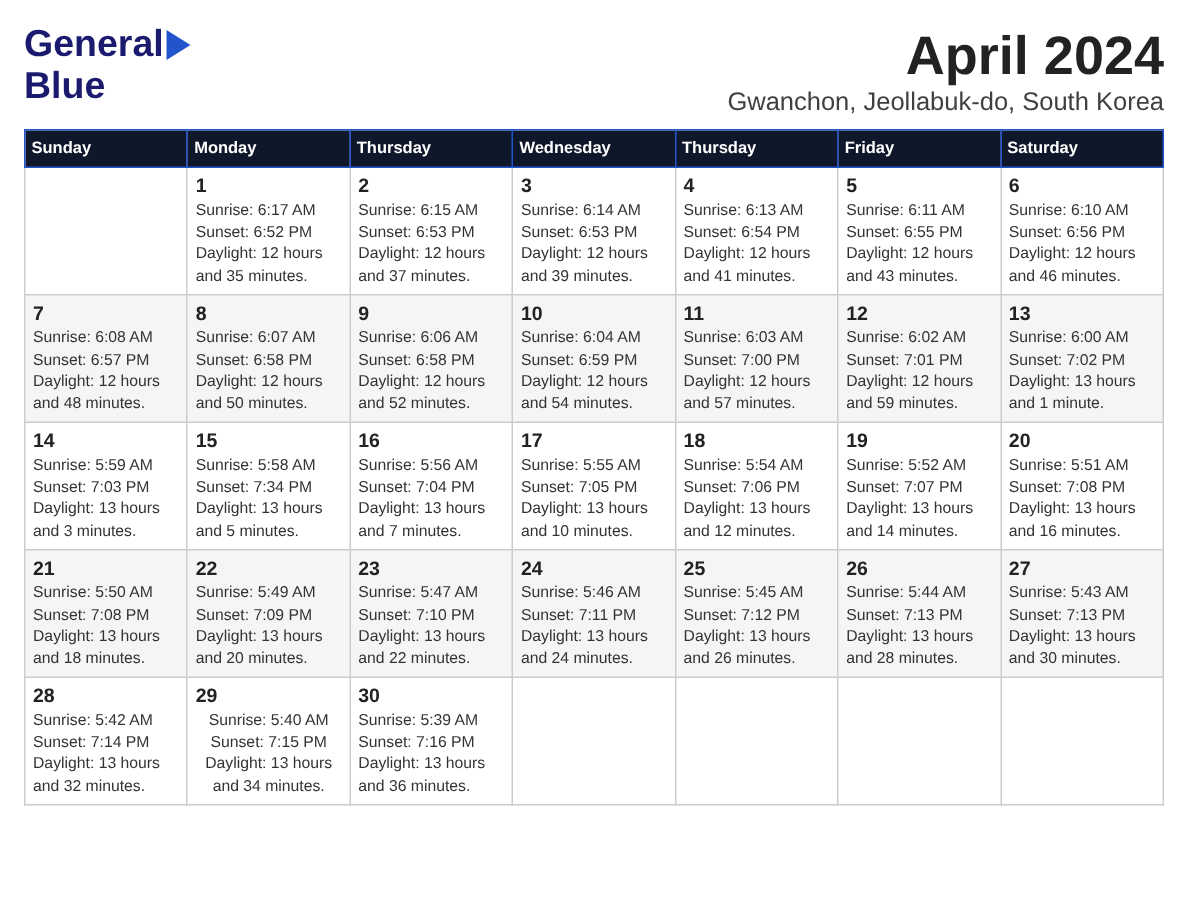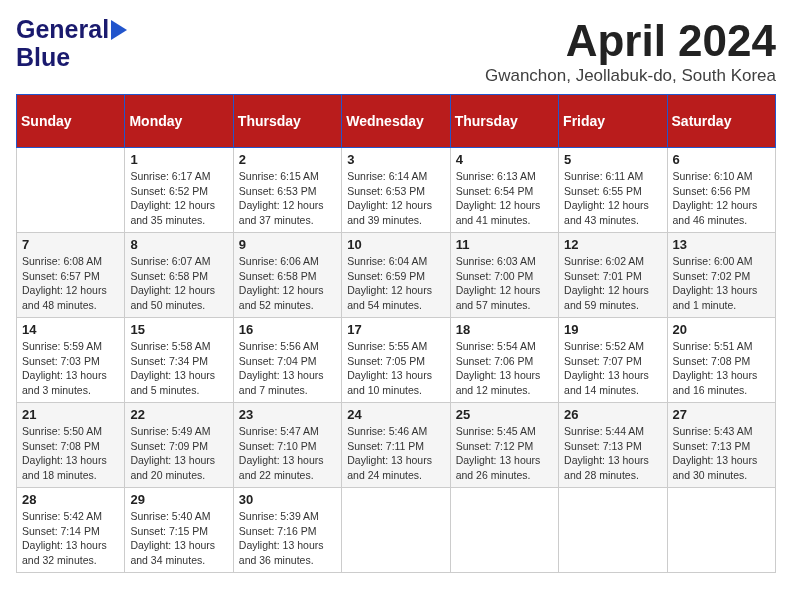--- a/index.html
+++ b/index.html
@@ -38,39 +38,39 @@
       vertical-align: middle;
     }
     .logo-line {
       display: flex;
       align-items: center;
     }
     .title-area {
       text-align: right;
     }
     .month-title {
-      font-size: 44px;
+      font-size: 36px;
       font-weight: bold;
       color: #222;
     }
     .location-title {
       font-size: 17px;
       color: #404040;
     }
     table {
       width: 100%;
       border-collapse: collapse;
       table-layout: fixed;
     }
     thead tr th {
-      background-color: #b91c1c;
+      background-color: #0f172a;
       color: #fff;
-      font-size: 14px;
+      font-size: 11px;
       font-weight: bold;
-      padding: 18px 4px;
+      padding: 6px 4px;
       text-align: left;
       border: 1px solid #2255cc;
     }
     tbody tr td {
       border: 1px solid #ccc;
       vertical-align: top;
       padding: 4px 5px;
       font-size: 11px;
       color: #333;
       min-height: 80px;
@@ -329,21 +329,21 @@
       <tr>
         <td>
           <span class="day-number">28</span>
           <div class="day-info" style="white-space: pre-line;">Sunrise: 5:42 AM
 Sunset: 7:14 PM
 Daylight: 13 hours
 and 32 minutes.</div>
         </td>
         <td>
           <span class="day-number">29</span>
-          <div class="day-info" style="white-space: pre-line;">Sunrise: 5:40 AM
+          <div class="day-info" style="white-space: pre-line; text-align: center;">Sunrise: 5:40 AM
 Sunset: 7:15 PM
 Daylight: 13 hours
 and 34 minutes.</div>
         </td>
         <td>
           <span class="day-number">30</span>
           <div class="day-info" style="white-space: pre-line;">Sunrise: 5:39 AM
 Sunset: 7:16 PM
 Daylight: 13 hours
 and 36 minutes.</div>

